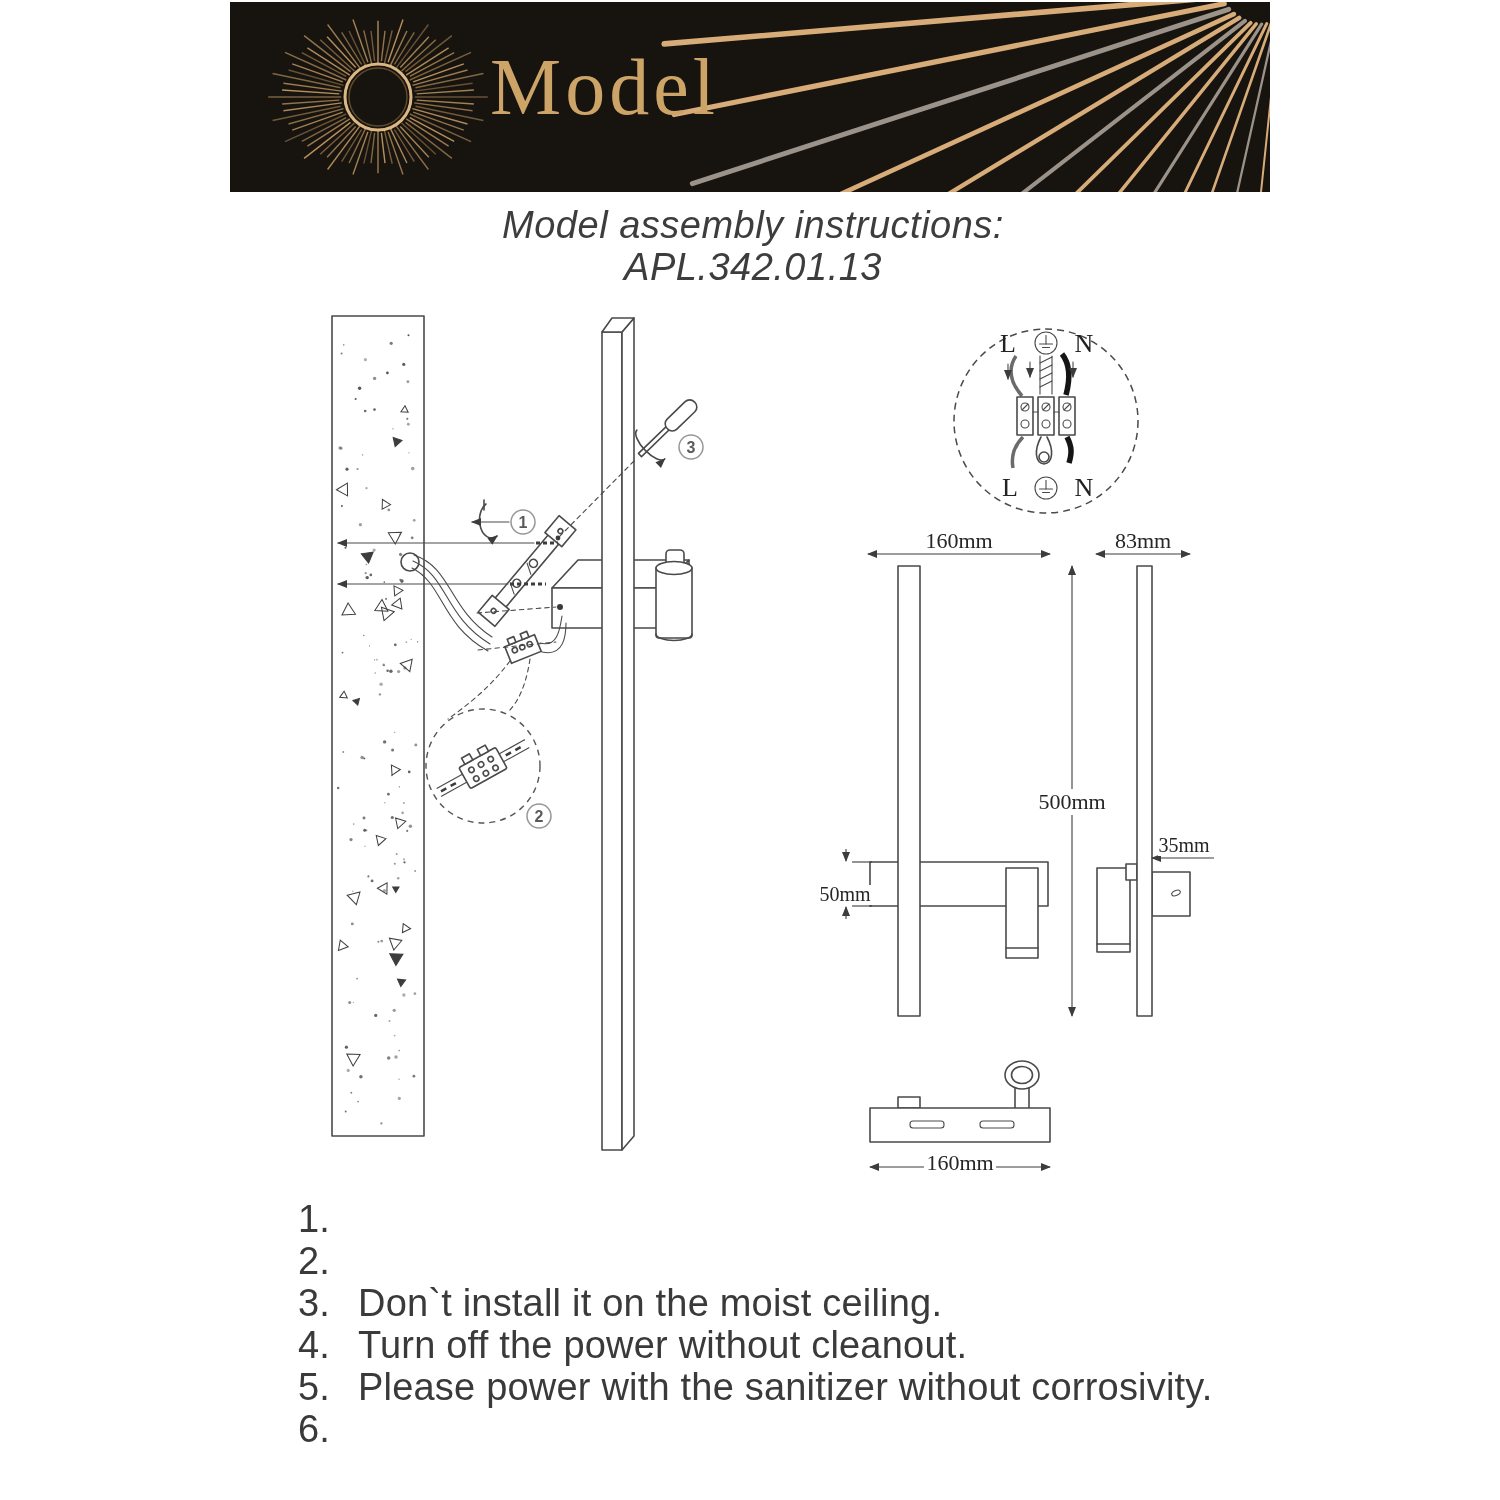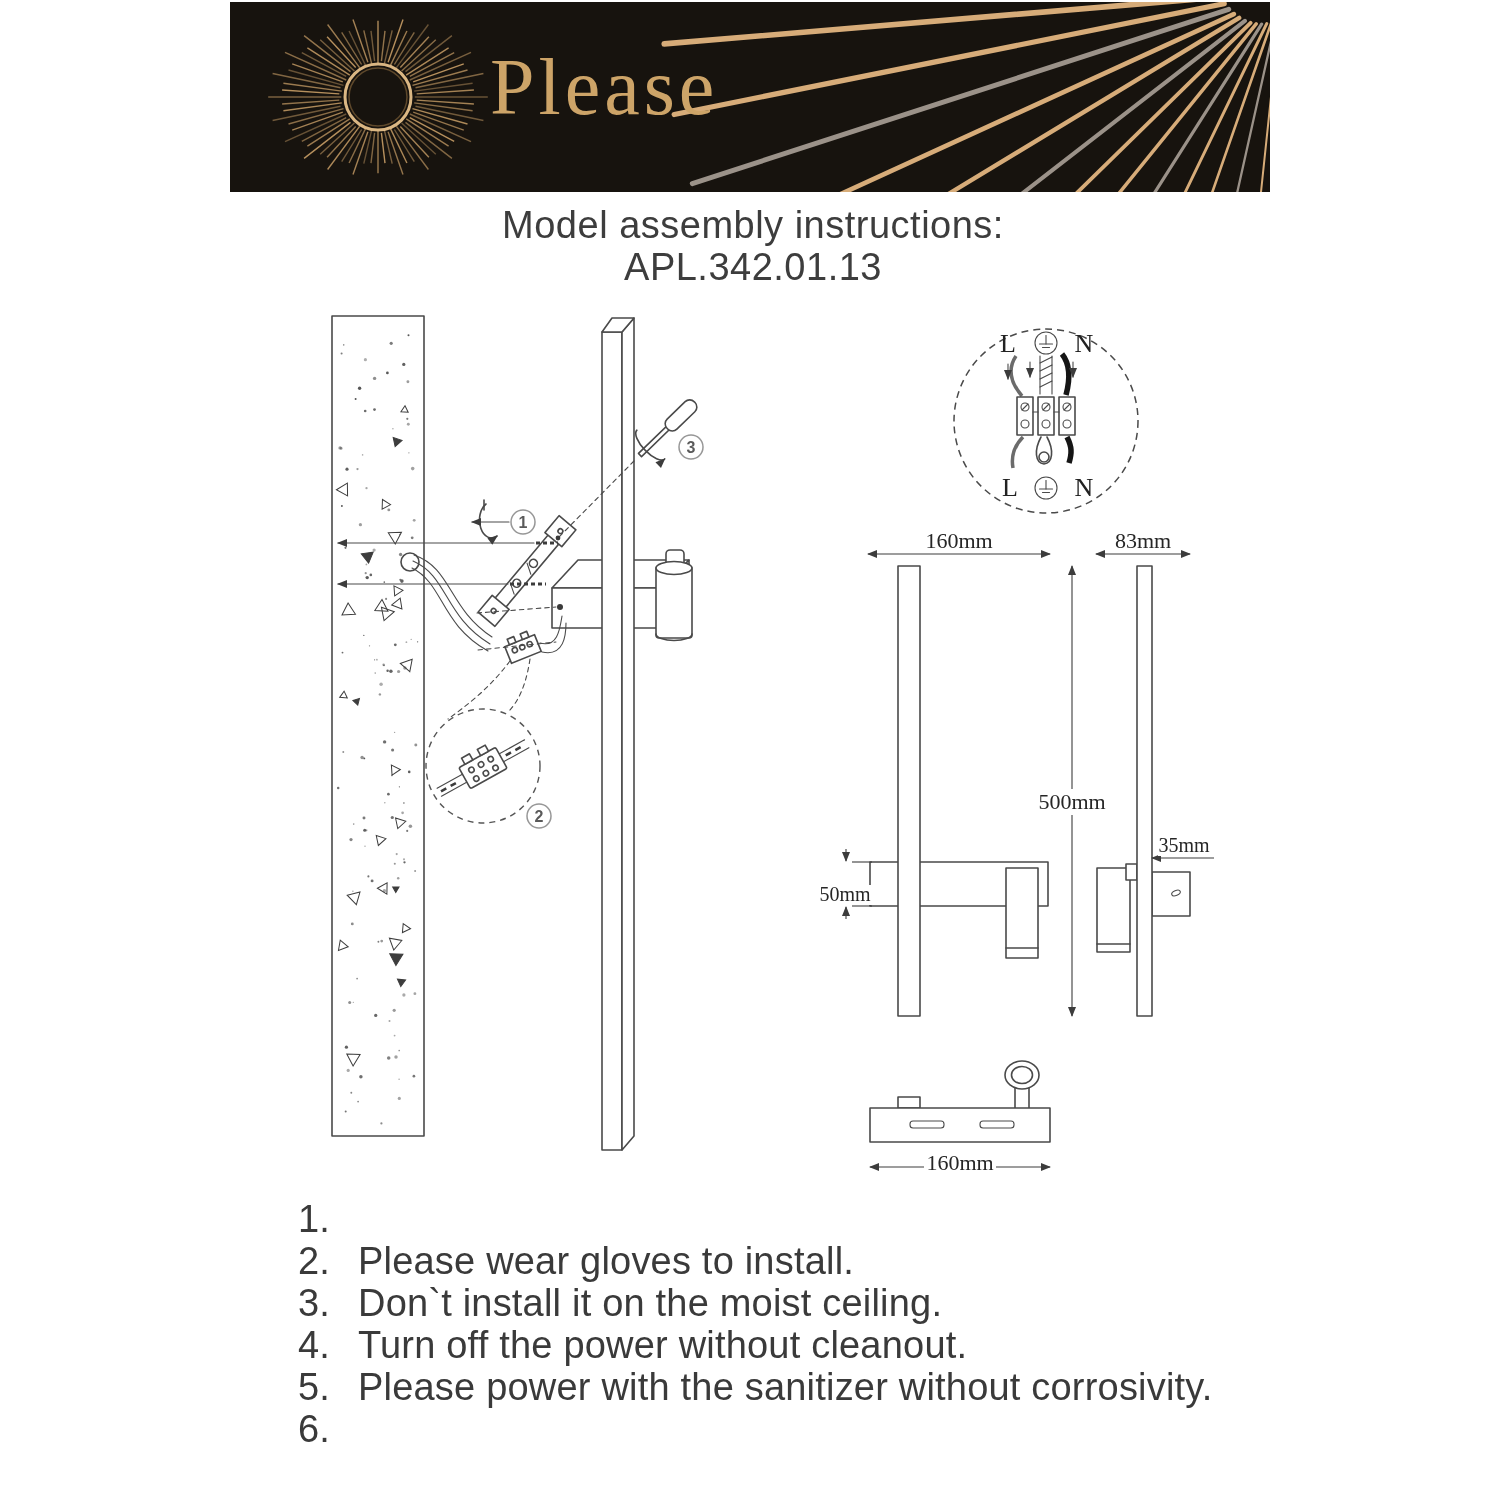--- a/index.html
+++ b/index.html
@@ -5,21 +5,21 @@
   html,body{margin:0;padding:0;background:#e8e8e8;}
   .page{position:relative;width:1500px;height:1500px;background:#ffffff;overflow:hidden;
         font-family:"Liberation Sans",sans-serif;}
   
   .banner{position:absolute;left:230px;top:2px;width:1040px;height:190px;background:#17130e;overflow:hidden;}
   .banner svg{position:absolute;left:0;top:0;width:100%;height:100%;}
   .brand{position:absolute;left:260px;top:30px;font-family:"Liberation Serif",serif;
          font-size:80px;line-height:110px;color:#cda468;letter-spacing:4px;font-weight:400;}
   
   .title-line{position:absolute;left:753px;transform:translateX(-50%);white-space:nowrap;
-              font-size:38px;color:#3d3d3d;letter-spacing:0.5px;}
+              font-size:38px;color:#3d3d3d;letter-spacing:0.5px;font-style:italic;}
   .t1{top:204px;}
   .t2{top:246px;}
   
   .diagram{position:absolute;left:280px;top:300px;width:980px;height:890px;}
   .d-ln{stroke:#4a4a4a;stroke-width:1.6;fill:none;stroke-linecap:round;stroke-linejoin:round;}
   .d-fw{stroke:#4a4a4a;stroke-width:1.6;fill:#ffffff;stroke-linejoin:round;}
   .d-thin{stroke-width:1.1;}
   .d-dash2{stroke-dasharray:4.5 4;}
   .dimln{stroke:#3c3c3c;stroke-width:1.1;fill:none;}
   .dimtx{font-family:"Liberation Serif",serif;font-size:22px;fill:#262626;text-anchor:middle;}
@@ -126,21 +126,21 @@
           <line x1="1026.2" y1="21.9" x2="661.8" y2="471.8" stroke="#d7ac79" stroke-width="3.50" stroke-linecap="round"></line>
           <line x1="1020.6" y1="20.8" x2="609.0" y2="423.8" stroke="#d7ac79" stroke-width="3.80" stroke-linecap="round"></line>
           <line x1="1014.9" y1="18.8" x2="562.1" y2="370.0" stroke="#9b9289" stroke-width="4.10" stroke-linecap="round"></line>
           <line x1="1009.2" y1="15.9" x2="521.7" y2="311.2" stroke="#d7ac79" stroke-width="4.40" stroke-linecap="round"></line>
           <line x1="1003.8" y1="12.1" x2="488.3" y2="248.1" stroke="#d7ac79" stroke-width="4.70" stroke-linecap="round"></line>
           <line x1="998.7" y1="7.3" x2="462.3" y2="181.6" stroke="#9b9289" stroke-width="5.00" stroke-linecap="round"></line>
           <line x1="994.2" y1="1.7" x2="444.2" y2="112.5" stroke="#d7ac79" stroke-width="5.30" stroke-linecap="round"></line>
           <line x1="990.2" y1="-4.8" x2="434.2" y2="41.9" stroke="#d7ac79" stroke-width="5.60" stroke-linecap="round"></line>
         </g>
     </svg>
-    <span class="brand">Please</span>
+    <span class="brand">Model</span>
   </div>
 
   <div class="title-line t1">Model assembly instructions:</div>
   <div class="title-line t2">APL.342.01.13</div>
 
   <svg class="diagram" viewBox="280 300 980 890">
     <defs>
       <marker id="mE" markerWidth="12" markerHeight="10" refX="10" refY="5" orient="auto" markerUnits="userSpaceOnUse">
         <path d="M1,1 L11,5 L1,9 Z" fill="#3c3c3c"></path>
       </marker>
@@ -518,21 +518,20 @@
       <text class="dimtx" x="960" y="1170">160mm</text>
     </g>
   </svg>
 
   <div class="list">
     <div class="row">
       <span class="num">1.</span>
     </div>
     <div class="row">
       <span class="num">2.</span>
-      <span class="txt">Please wear gloves to install.</span>
     </div>
     <div class="row">
       <span class="num">3.</span>
       <span class="txt">Don`t install it on the moist ceiling.</span>
     </div>
     <div class="row">
       <span class="num">4.</span>
       <span class="txt">Turn off the power without cleanout.</span>
     </div>
     <div class="row">

